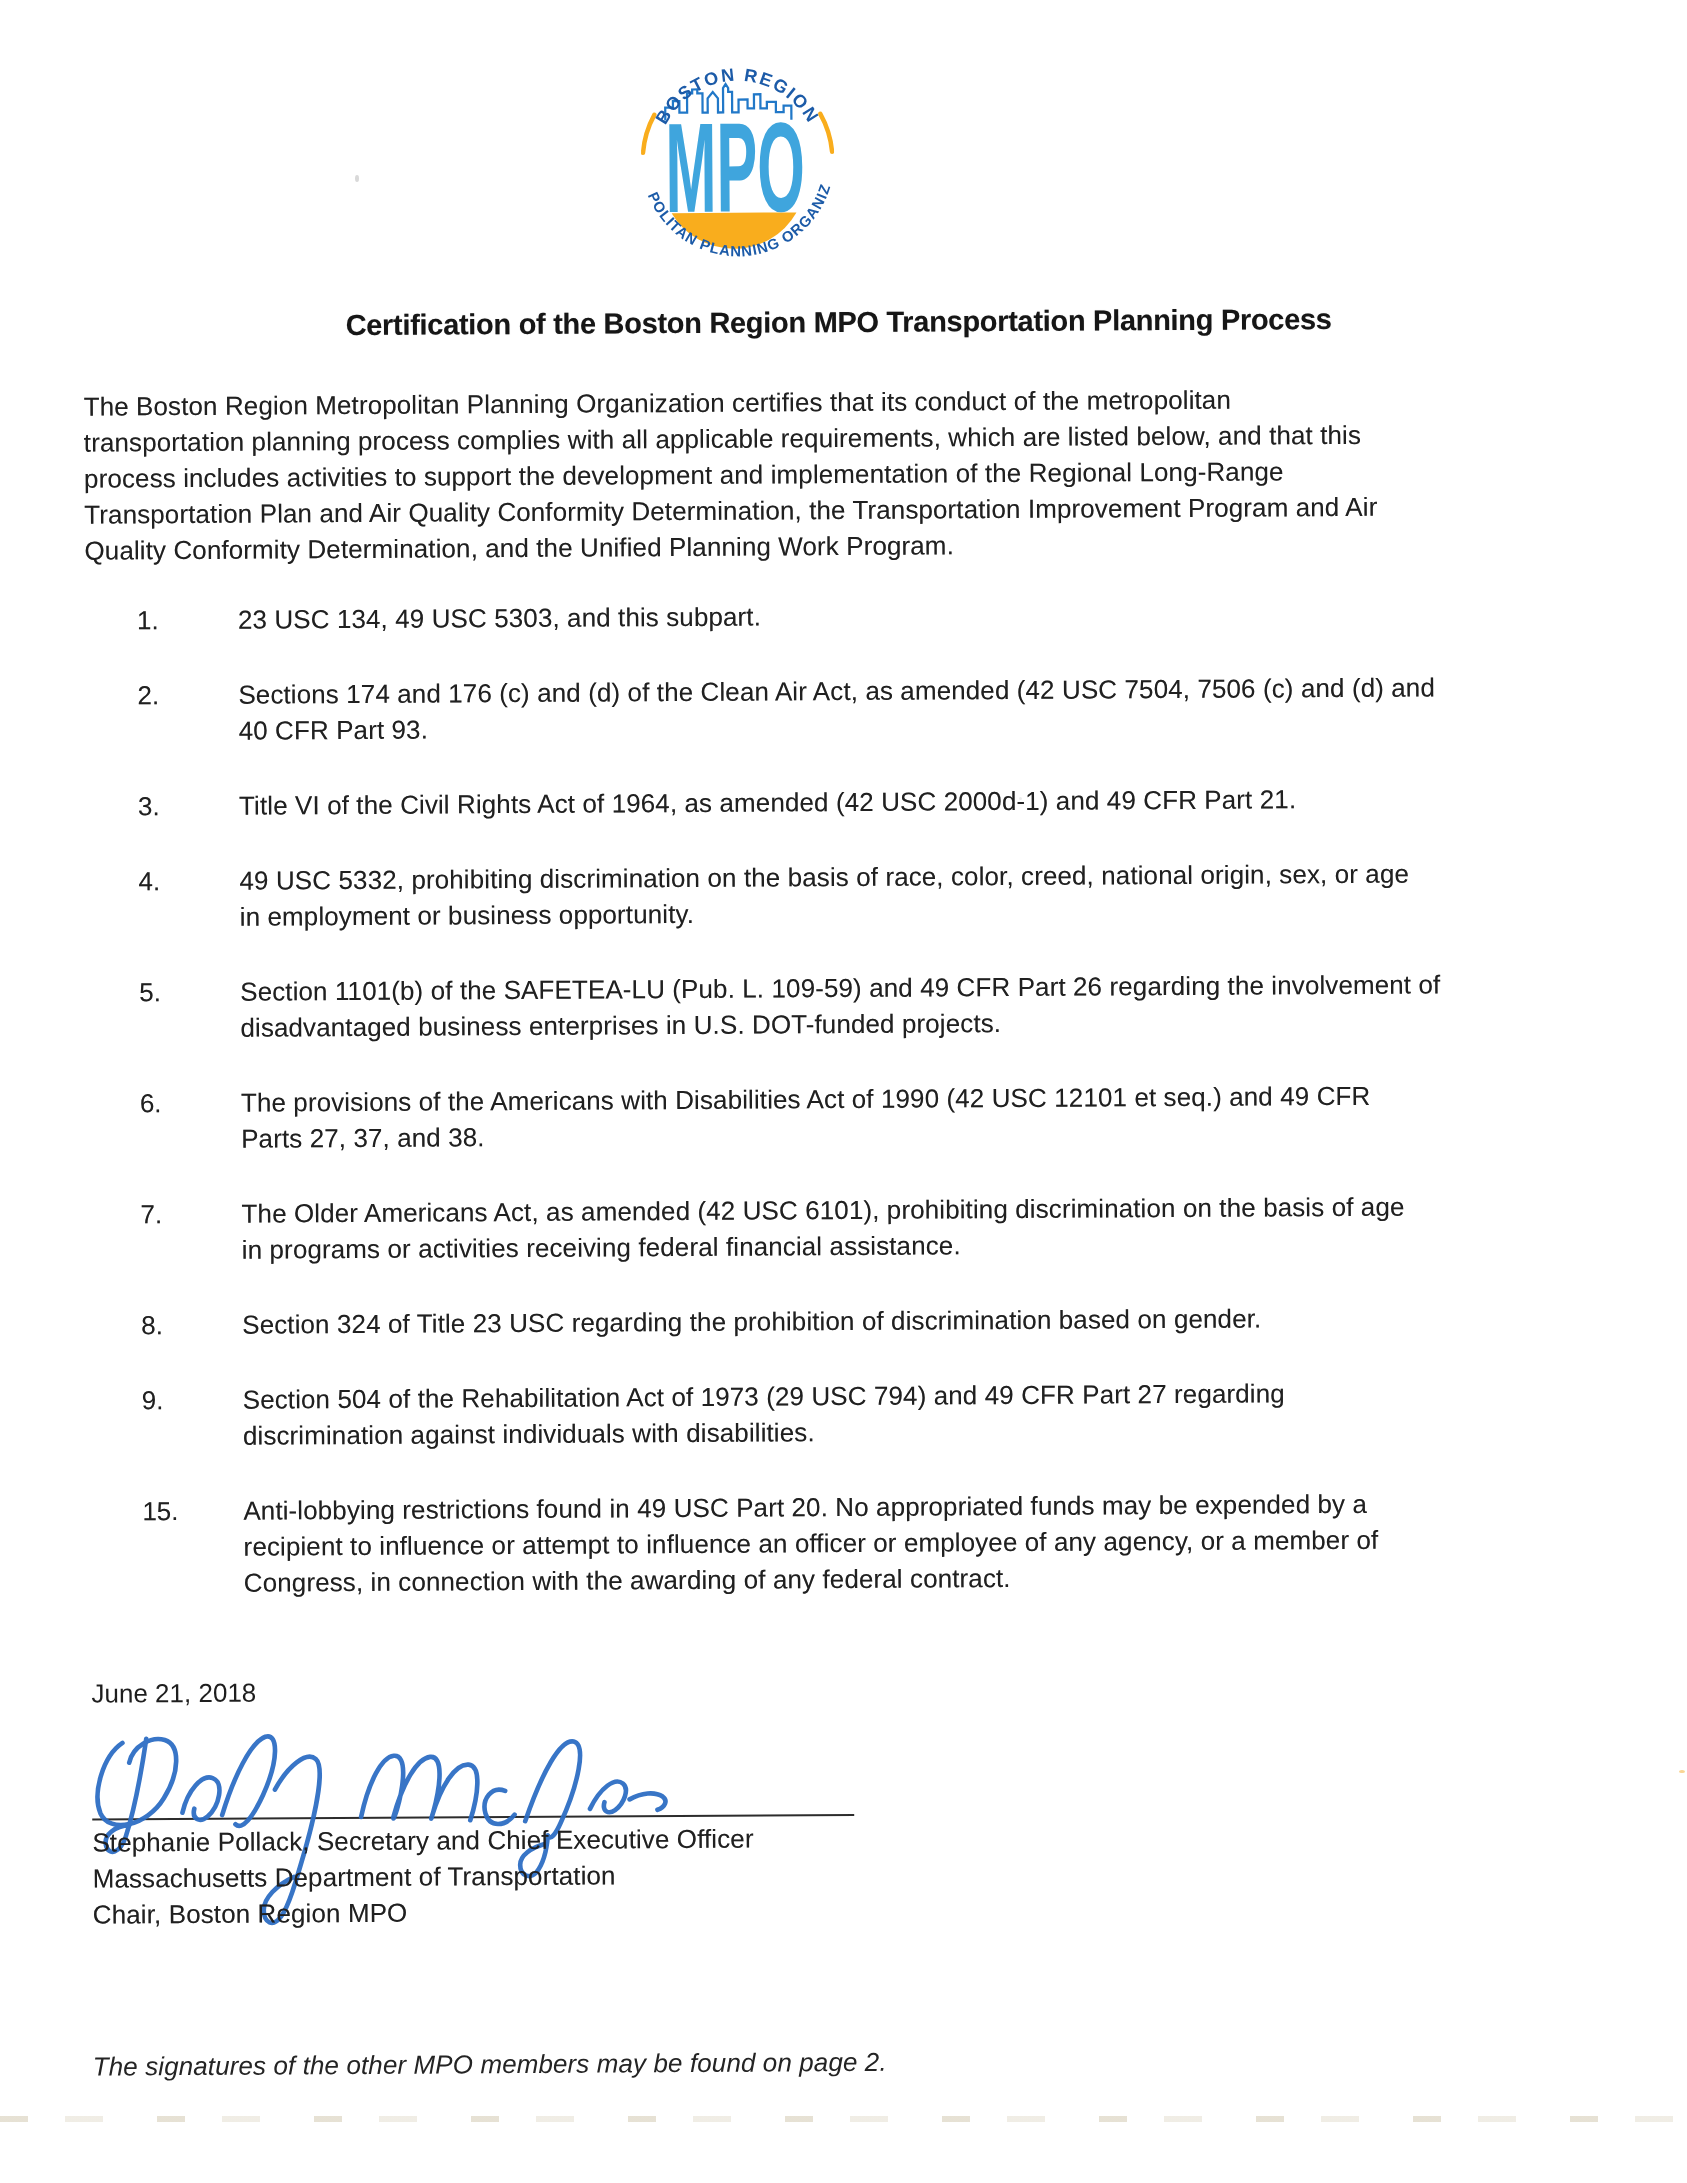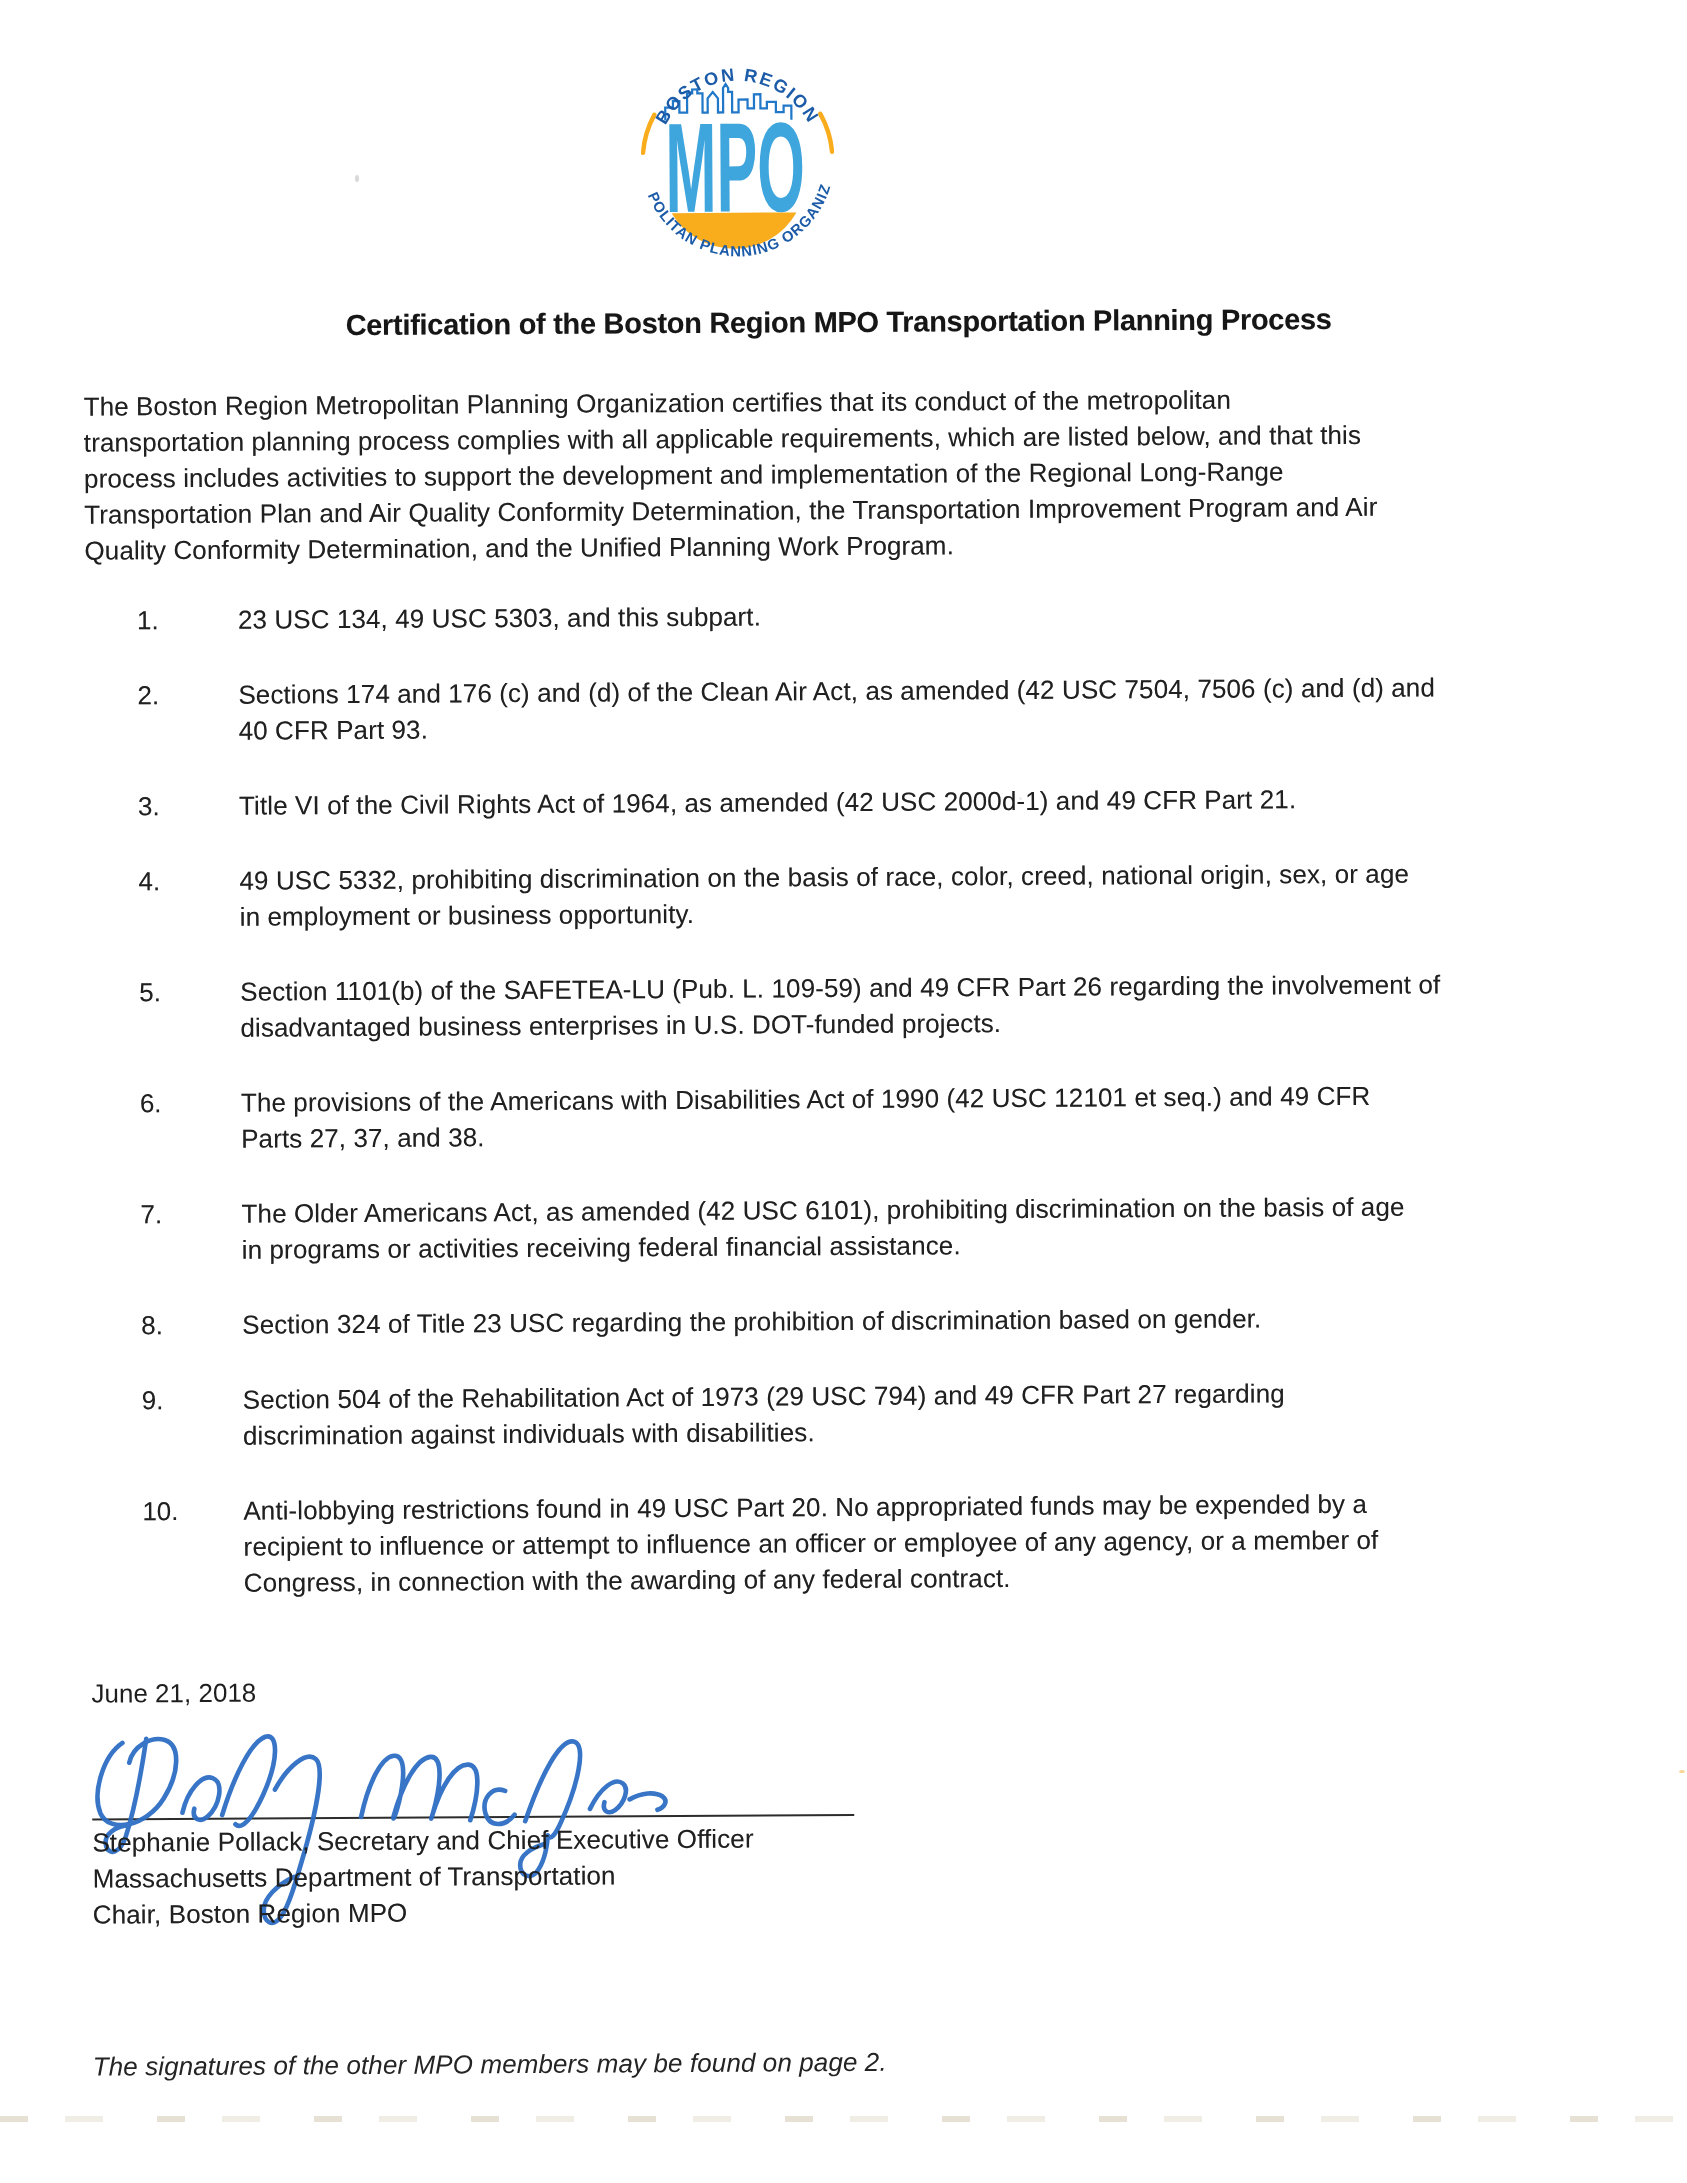--- a/index.html
+++ b/index.html
@@ -142,21 +142,21 @@
       <li>
           <span class="num">8.</span>
           <span class="txt">Section 324 of Title 23 USC regarding the prohibition of discrimination based on gender.</span>
         </li>
       <li>
           <span class="num">9.</span>
           <span class="txt">Section 504 of the Rehabilitation Act of 1973 (29 USC 794) and 49 CFR Part 27 regarding
 discrimination against individuals with disabilities.</span>
         </li>
       <li>
-          <span class="num">10.</span>
+          <span class="num">15.</span>
           <span class="txt">Anti-lobbying restrictions found in 49 USC Part 20. No appropriated funds may be expended by a
 recipient to influence or attempt to influence an officer or employee of any agency, or a member of
 Congress, in connection with the awarding of any federal contract.</span>
         </li>
     </ol>
 
     <div class="date-line">June 21, 2018</div>
 
     <div class="sig-rule"></div>
 

